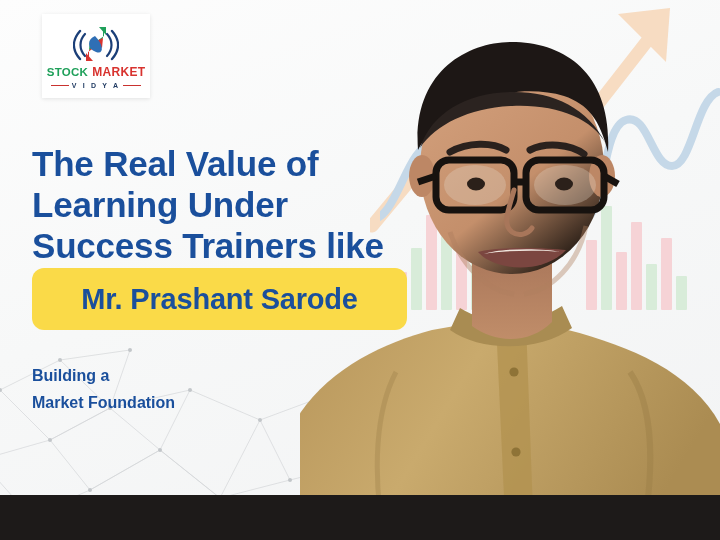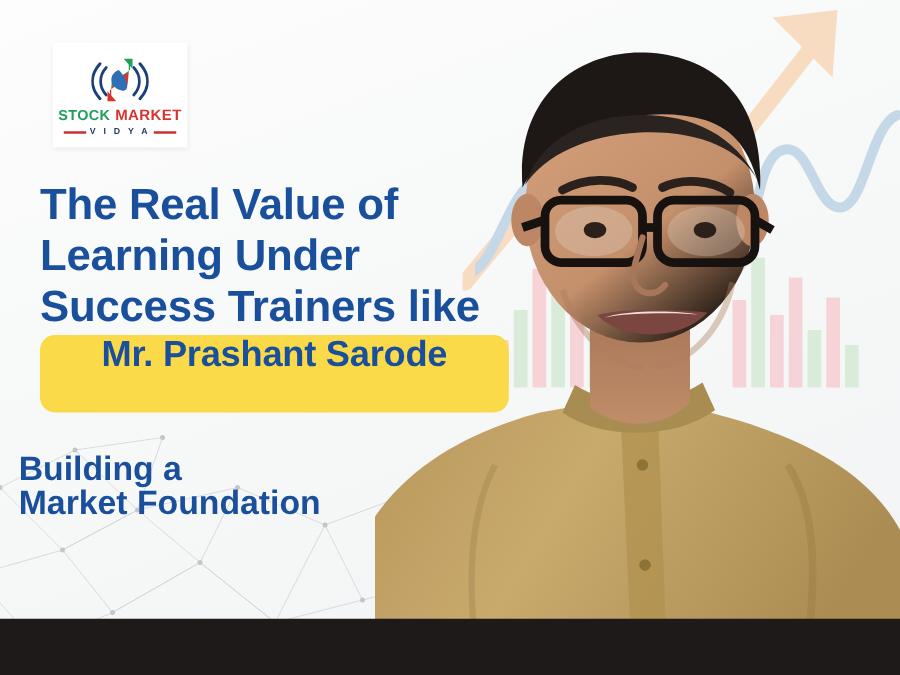--- a/index.html
+++ b/index.html
@@ -26,21 +26,21 @@
 
   
   #portrait{
     position:absolute;right:0;top:0;width:420px;height:540px;
   }
 
   
   #content{position:absolute;left:0;top:0;width:430px;height:540px;}
 
   #logo{
-    position:absolute;left:42px;top:34px;width:108px;height:84px;
+    position:absolute;left:42px;top:14px;width:108px;height:84px;
     background:#ffffff;box-shadow:0 1px 4px rgba(0,0,0,.10);
     display:flex;flex-direction:column;align-items:center;justify-content:center;
   }
   #logo .mark{width:46px;height:42px;margin-bottom:1px;}
   .logo-words{display:flex;gap:4px;align-items:baseline;line-height:1;}
   .logo-stock{color:#1fa05a;font-size:11.5px;font-weight:bold;letter-spacing:.3px;}
   .logo-market{color:#d8332f;font-size:12px;font-weight:bold;letter-spacing:.3px;}
   .logo-vidya-row{display:flex;align-items:center;gap:3px;margin-top:3px;}
   .logo-rule{width:18px;height:1.5px;background:#c9322f;}
   .logo-vidya{color:#213b63;font-size:7px;font-weight:bold;letter-spacing:2.2px;}
@@ -49,29 +49,29 @@
     position:absolute;left:32px;top:131px;width:392px;
     color:#1a4f9c;font-size:35px;font-weight:bold;line-height:41px;
     letter-spacing:-.2px;
     margin-top:12px;
   }
   #headline div{white-space:nowrap;}
 
   #name-badge{
     position:absolute;left:32px;top:268px;width:375px;height:62px;
     background:#fada48;border-radius:12px;
-    display:flex;justify-content:center;
+    display:flex;align-items:center;justify-content:center;
   }
   #name-badge span{
     color:#1a4f9c;font-size:29px;font-weight:bold;letter-spacing:-.2px;
   }
 
   #subhead{
-    position:absolute;left:15px;top:362px;width:360px;
-    color:#1a4f9c;font-size:27px;font-weight:bold;line-height:27px;
+    position:absolute;left:32px;top:362px;width:360px;
+    color:#1a4f9c;font-size:16px;font-weight:bold;line-height:27px;
   }
   #subhead div{white-space:nowrap;}
 
   #bottom-band{
     position:absolute;left:0;bottom:0;width:720px;height:45px;background:#1d1a19;
   }
   #cta{
     position:absolute;left:27px;top:482px;width:170px;height:45px;
     background:#f58a50;border-radius:26px;border:0;
     display:flex;align-items:center;justify-content:center;

